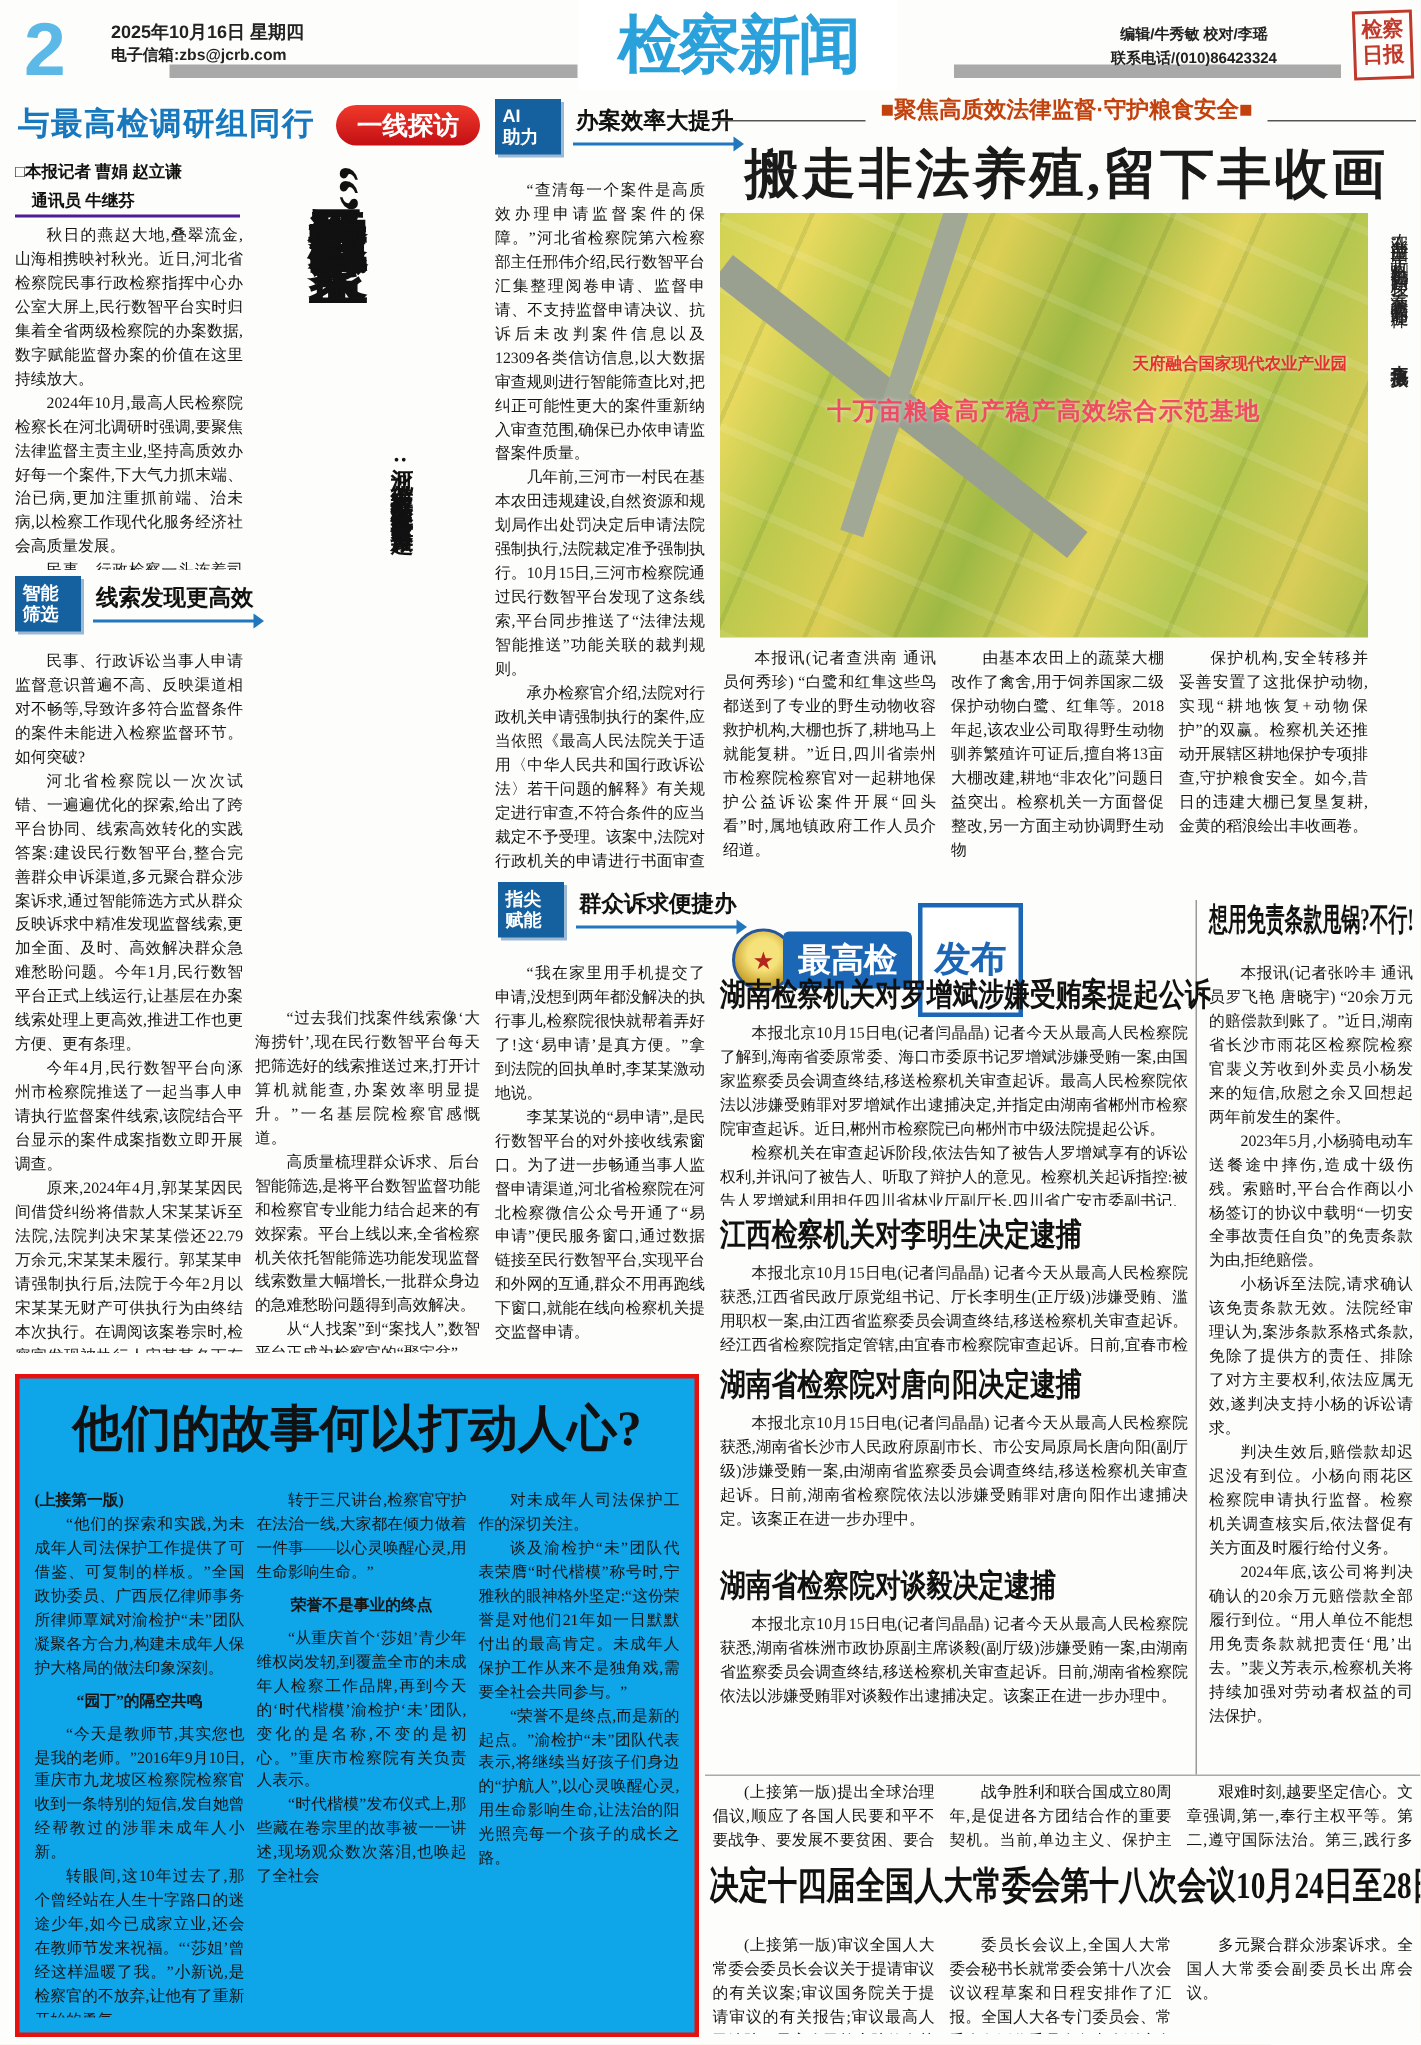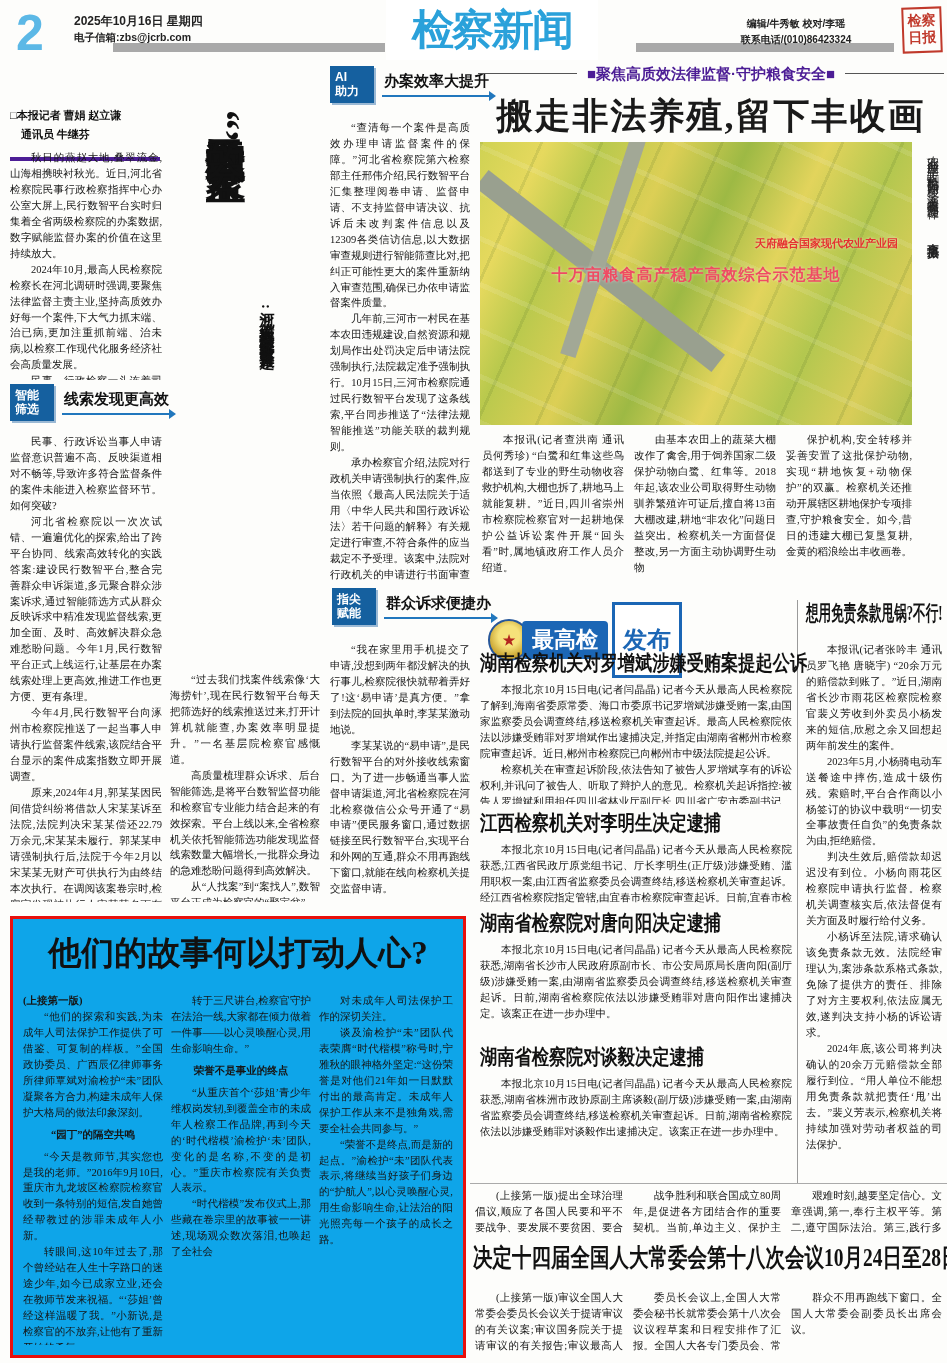--- a/index.html
+++ b/index.html
@@ -15,30 +15,30 @@
   .graybar{background:#a9a9a9;height:9px;}
   .masthead{font:900 42px/60px "Liberation Sans",sans-serif;color:#2aa1da;letter-spacing:-2px;background:#fff;text-align:center;}
   .editors{font:bold 10px/1.6 "Liberation Sans",sans-serif;color:#222;text-align:center;}
   .seal{border:2px solid #c0392b;color:#c0392b;font:bold 14px/1.2 "Liberation Serif",serif;
         width:36px;height:42px;display:flex;flex-wrap:wrap;align-items:center;justify-content:center;
         transform:rotate(-2deg);text-align:center;}
   
   .kicker{font:bold 21px/1 "Liberation Sans",sans-serif;color:#1878be;letter-spacing:1px;}
   .pill{background:linear-gradient(#f0392b,#c30f14);color:#fff;font:bold 17px/1 "Liberation Sans",sans-serif;
         border-radius:15px;padding:5px 14px;margin-left:10px;display:inline-block;}
-  .byline{font:bold 11px/1.7 "Liberation Serif",serif;border-bottom:4px solid #4c1d95;padding-bottom:14px;}
+  .byline{font:bold 11px/1.7 "Liberation Serif",serif;border-bottom:2px solid #4c1d95;padding-bottom:0;}
   .vtitle{font:bold 40px/1.05 "Liberation Serif",serif;letter-spacing:0;}
   .vsub{font:bold 15px/1.2 "Liberation Serif",serif;letter-spacing:2px;}
   .bluebox{background:#15609f;color:#fff;font:bold 12px/1.2 "Liberation Sans",sans-serif;
            text-align:left;padding:4px 5px;min-width:34px;display:inline-block;box-shadow:2px 2px 0 #9bb9d4;}
   .sec-row{display:flex;align-items:flex-start;gap:8px;}
   .sec-title{font:bold 15px/1 "Liberation Serif",serif;padding:8px 2px 6px 2px;border-bottom:2px solid #2177bd;position:relative;white-space:nowrap;}
   .sec-title::after{content:'';position:absolute;right:-10px;bottom:-6px;border:5px solid transparent;border-left:7px solid #2177bd;}
   
-  .kicker2{display:flex;align-items:center;gap:10px;color:#4c1d95;font:bold 15px/1 "Liberation Sans",sans-serif;}
+  .kicker2{display:flex;align-items:flex-end;gap:10px;color:#c2410c;font:bold 15px/1 "Liberation Sans",sans-serif;}
   .kicker2::before,.kicker2::after{content:'';flex:1;border-top:1px solid #555;}
   .headline-serif{font-weight:bold;font-family:"Liberation Serif",serif;color:#1a1a1a;}
   .photo{background:
       linear-gradient(115deg,#cfd253 0%,#e6d95e 12%,#b9c94d 22%,#dccf55 35%,#9db944 48%,#e2d45c 62%,#b3c74f 75%,#d8cd58 88%,#a9bf4a 100%);
       overflow:hidden;}
   .photo .bands{position:absolute;inset:0;background:repeating-linear-gradient(24deg,rgba(255,255,255,.10) 0 5px,rgba(0,0,0,0) 5px 42px),
       repeating-linear-gradient(114deg,rgba(60,90,30,.12) 0 3px,rgba(0,0,0,0) 3px 55px);}
   .road1{position:absolute;left:-30px;top:118px;width:300px;height:22px;background:#99a08f;transform:rotate(38deg);}
   .road2{position:absolute;left:120px;top:-40px;width:16px;height:260px;background:#a2a896;transform:rotate(18deg);}
   .sign1{position:absolute;left:0;right:14px;top:34%;text-align:right;color:#e5312f;font:bold 11px/1 "Liberation Sans",sans-serif;text-shadow:0 0 3px rgba(255,255,255,.6);}
@@ -75,20 +75,24 @@
   </div>
   <div class="abs graybar" style="left:113px;top:43px;width:272px;"></div>
   <div class="abs graybar" style="left:636px;top:43px;width:258px;"></div>
   <div class="abs masthead" style="left:386px;top:0;width:212px;height:60px;">检察新闻</div>
   <div class="abs editors" style="left:700px;top:16px;width:192px;">
     <div>编辑/牛秀敏 校对/李瑶</div>
     <div>联系电话/(010)86423324</div>
   </div>
   <div class="abs seal" style="left:902px;top:7px;">检察日报</div>
 
+  <div class="abs" style="left:12px;top:70px;">
+    <span class="kicker">与最高检调研组同行</span>
+    <span class="pill">一线探访</span>
+  </div>
   <div class="abs byline" style="left:10px;top:106px;width:150px;">
     <div>□本报记者 曹娟 赵立谦</div>
     <div style="text-indent:1em">通讯员 牛继芬</div>
   </div>
 
   <div class="abs body-col" style="left:10px;top:150px;width:152px;height:230px;">
       <p>秋日的燕赵大地,叠翠流金,山海相携映衬秋光。近日,河北省检察院民事行政检察指挥中心办公室大屏上,民行数智平台实时归集着全省两级检察院的办案数据,数字赋能监督办案的价值在这里持续放大。</p>
       <p>2024年10月,最高人民检察院检察长在河北调研时强调,要聚焦法律监督主责主业,坚持高质效办好每一个案件,下大气力抓末端、治已病,更加注重抓前端、治未病,以检察工作现代化服务经济社会高质量发展。</p>
       <p>民事、行政检察一头连着司法审判,一头连着民生百态。河北检察机关以数智平台为牵引,推动民事行政检察监督提质增效。</p>
     </div>
@@ -185,22 +189,22 @@
 
   <div class="abs story-head" style="left:480px;top:1046px;width:312px;">湖南省检察院对谈毅决定逮捕</div>
   <div class="abs body-col" style="left:480px;top:1076px;width:312px;height:100px;">
       <p>本报北京10月15日电(记者闫晶晶) 记者今天从最高人民检察院获悉,湖南省株洲市政协原副主席谈毅(副厅级)涉嫌受贿一案,由湖南省监察委员会调查终结,移送检察机关审查起诉。日前,湖南省检察院依法以涉嫌受贿罪对谈毅作出逮捕决定。该案正在进一步办理中。</p>
     </div>
 
   <div class="abs liab-head" style="left:806px;top:602px;width:136px;">想用免责条款甩锅?不行!</div>
   <div class="abs body-col" style="left:806px;top:642px;width:136px;height:536px;">
       <p>本报讯(记者张吟丰 通讯员罗飞艳 唐晓宇) “20余万元的赔偿款到账了。”近日,湖南省长沙市雨花区检察院检察官裴义芳收到外卖员小杨发来的短信,欣慰之余又回想起两年前发生的案件。</p>
       <p>2023年5月,小杨骑电动车送餐途中摔伤,造成十级伤残。索赔时,平台合作商以小杨签订的协议中载明“一切安全事故责任自负”的免责条款为由,拒绝赔偿。</p>
+      <p>小杨诉至法院,请求确认该免责条款无效。法院经审理认为,案涉条款系格式条款,免除了提供方的责任、排除了对方主要权利,依法应属无效,遂判决支持小杨的诉讼请求。</p>
       <p>判决生效后,赔偿款却迟迟没有到位。小杨向雨花区检察院申请执行监督。检察机关调查核实后,依法督促有关方面及时履行给付义务。</p>
-      <p>小杨诉至法院,请求确认该免责条款无效。法院经审理认为,案涉条款系格式条款,免除了提供方的责任、排除了对方主要权利,依法应属无效,遂判决支持小杨的诉讼请求。</p>
       <p>2024年底,该公司将判决确认的20余万元赔偿款全部履行到位。“用人单位不能想用免责条款就把责任‘甩’出去。”裴义芳表示,检察机关将持续加强对劳动者权益的司法保护。</p>
     </div>
 
   <div class="abs redbox" style="left:10px;top:916px;width:450px;height:436px;">
     <div class="rb-head" style="margin-top:16px;">他们的故事何以打动人心?</div>
     <div class="abs body-col" style="left:10px;top:74px;width:140px;height:352px;">
       <p class="contmark">(上接第一版)</p>
       <span><p>“他们的探索和实践,为未成年人司法保护工作提供了可借鉴、可复制的样板。”全国政协委员、广西辰亿律师事务所律师覃斌对渝检护“未”团队凝聚各方合力,构建未成年人保护大格局的做法印象深刻。</p></span>
       <p class="subhead">“园丁”的隔空共鸣</p>
       <span><p>“今天是教师节,其实您也是我的老师。”2016年9月10日,重庆市九龙坡区检察院检察官收到一条特别的短信,发自她曾经帮教过的涉罪未成年人小新。</p><p>转眼间,这10年过去了,那个曾经站在人生十字路口的迷途少年,如今已成家立业,还会在教师节发来祝福。“‘莎姐’曾经这样温暖了我。”小新说,是检察官的不放弃,让他有了重新开始的勇气。</p></span>
@@ -231,16 +235,16 @@
 
   <div class="abs npc-head" style="left:473px;top:1244px;width:474px;">决定十四届全国人大常委会第十八次会议10月24日至28日在京举行</div>
 
   <div class="abs body-col" style="left:475px;top:1290px;width:148px;height:66px;">
       <p>(上接第一版)审议全国人大常委会委员长会议关于提请审议的有关议案;审议国务院关于提请审议的有关报告;审议最高人民法院、最高人民检察院的有关报告等。</p>
     </div>
   <div class="abs body-col" style="left:633px;top:1290px;width:148px;height:66px;">
       <p>委员长会议上,全国人大常委会秘书长就常委会第十八次会议议程草案和日程安排作了汇报。全国人大各专门委员会、常委会各工作委员会负责人列席会议。</p>
     </div>
   <div class="abs body-col" style="left:791px;top:1290px;width:151px;height:66px;">
-      <p>群众不用再跑线下窗口。全国人大常委会副委员长出席会议。</p>
+      <p>多元聚合群众涉案诉求。全国人大常委会副委员长出席会议。</p>
     </div>
 
 </div>
 
 </body></html>

